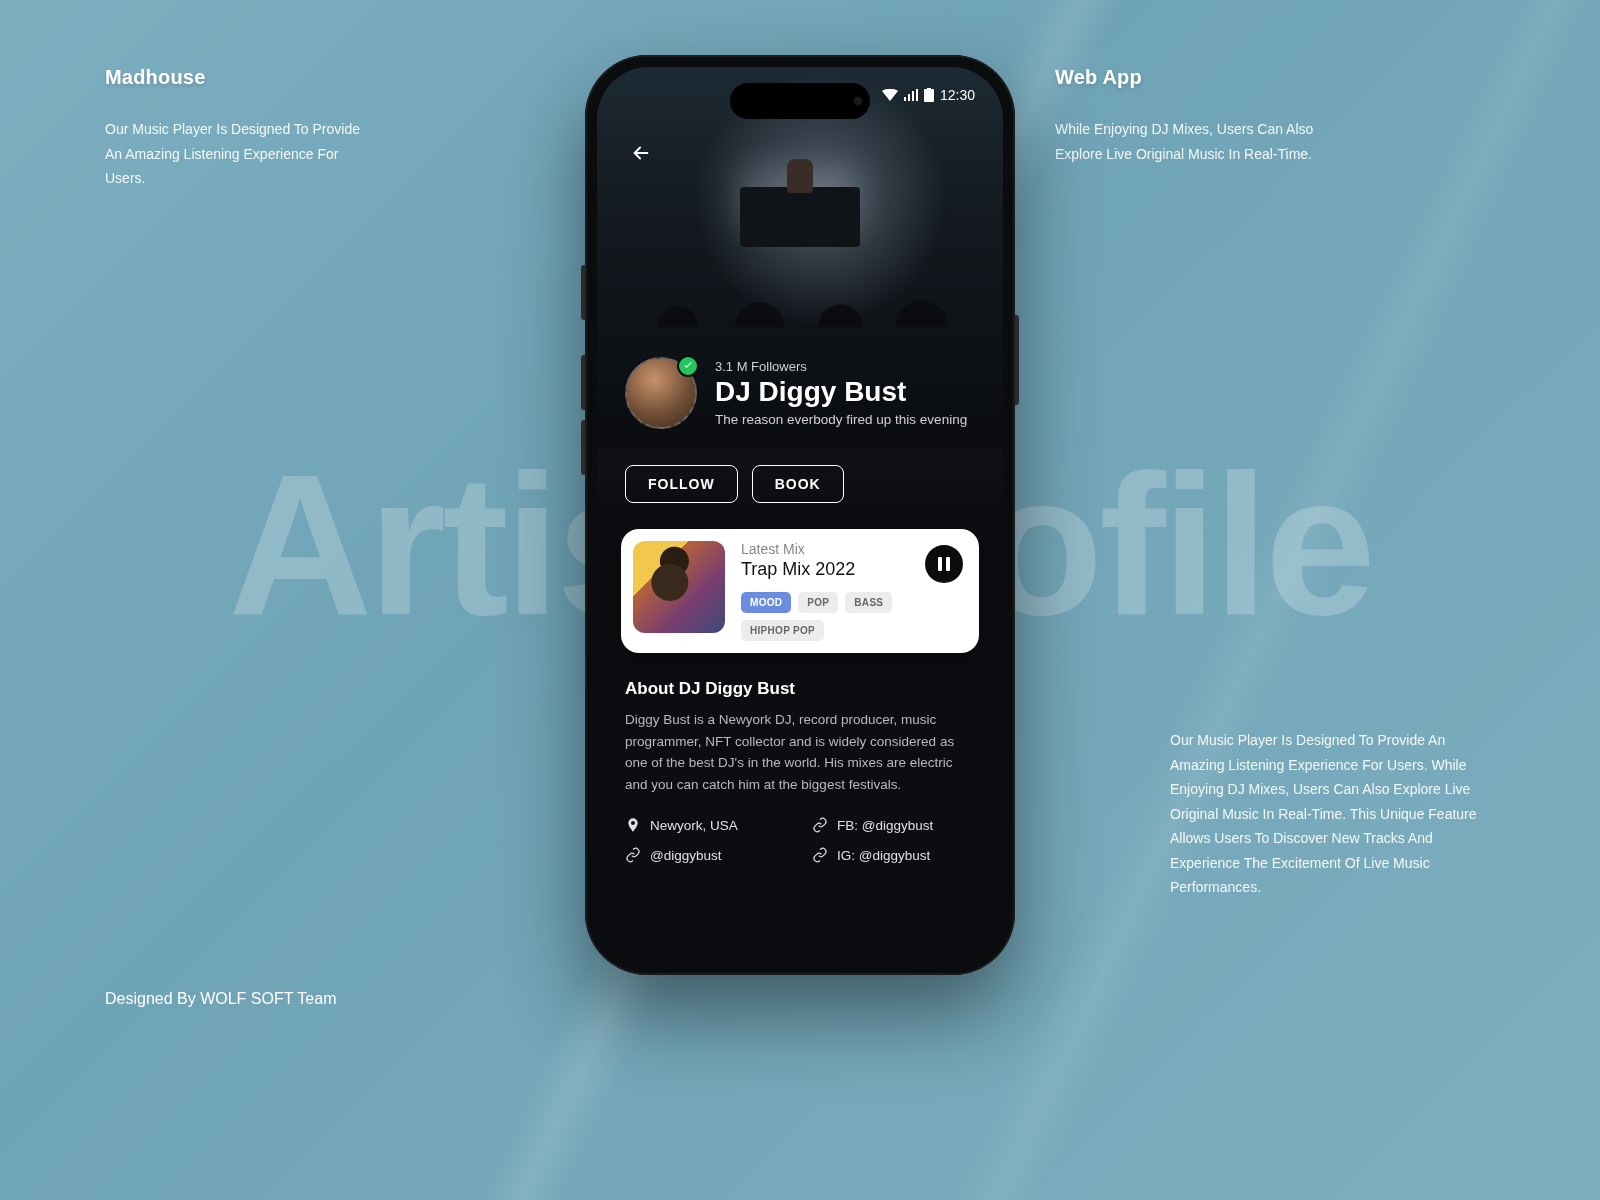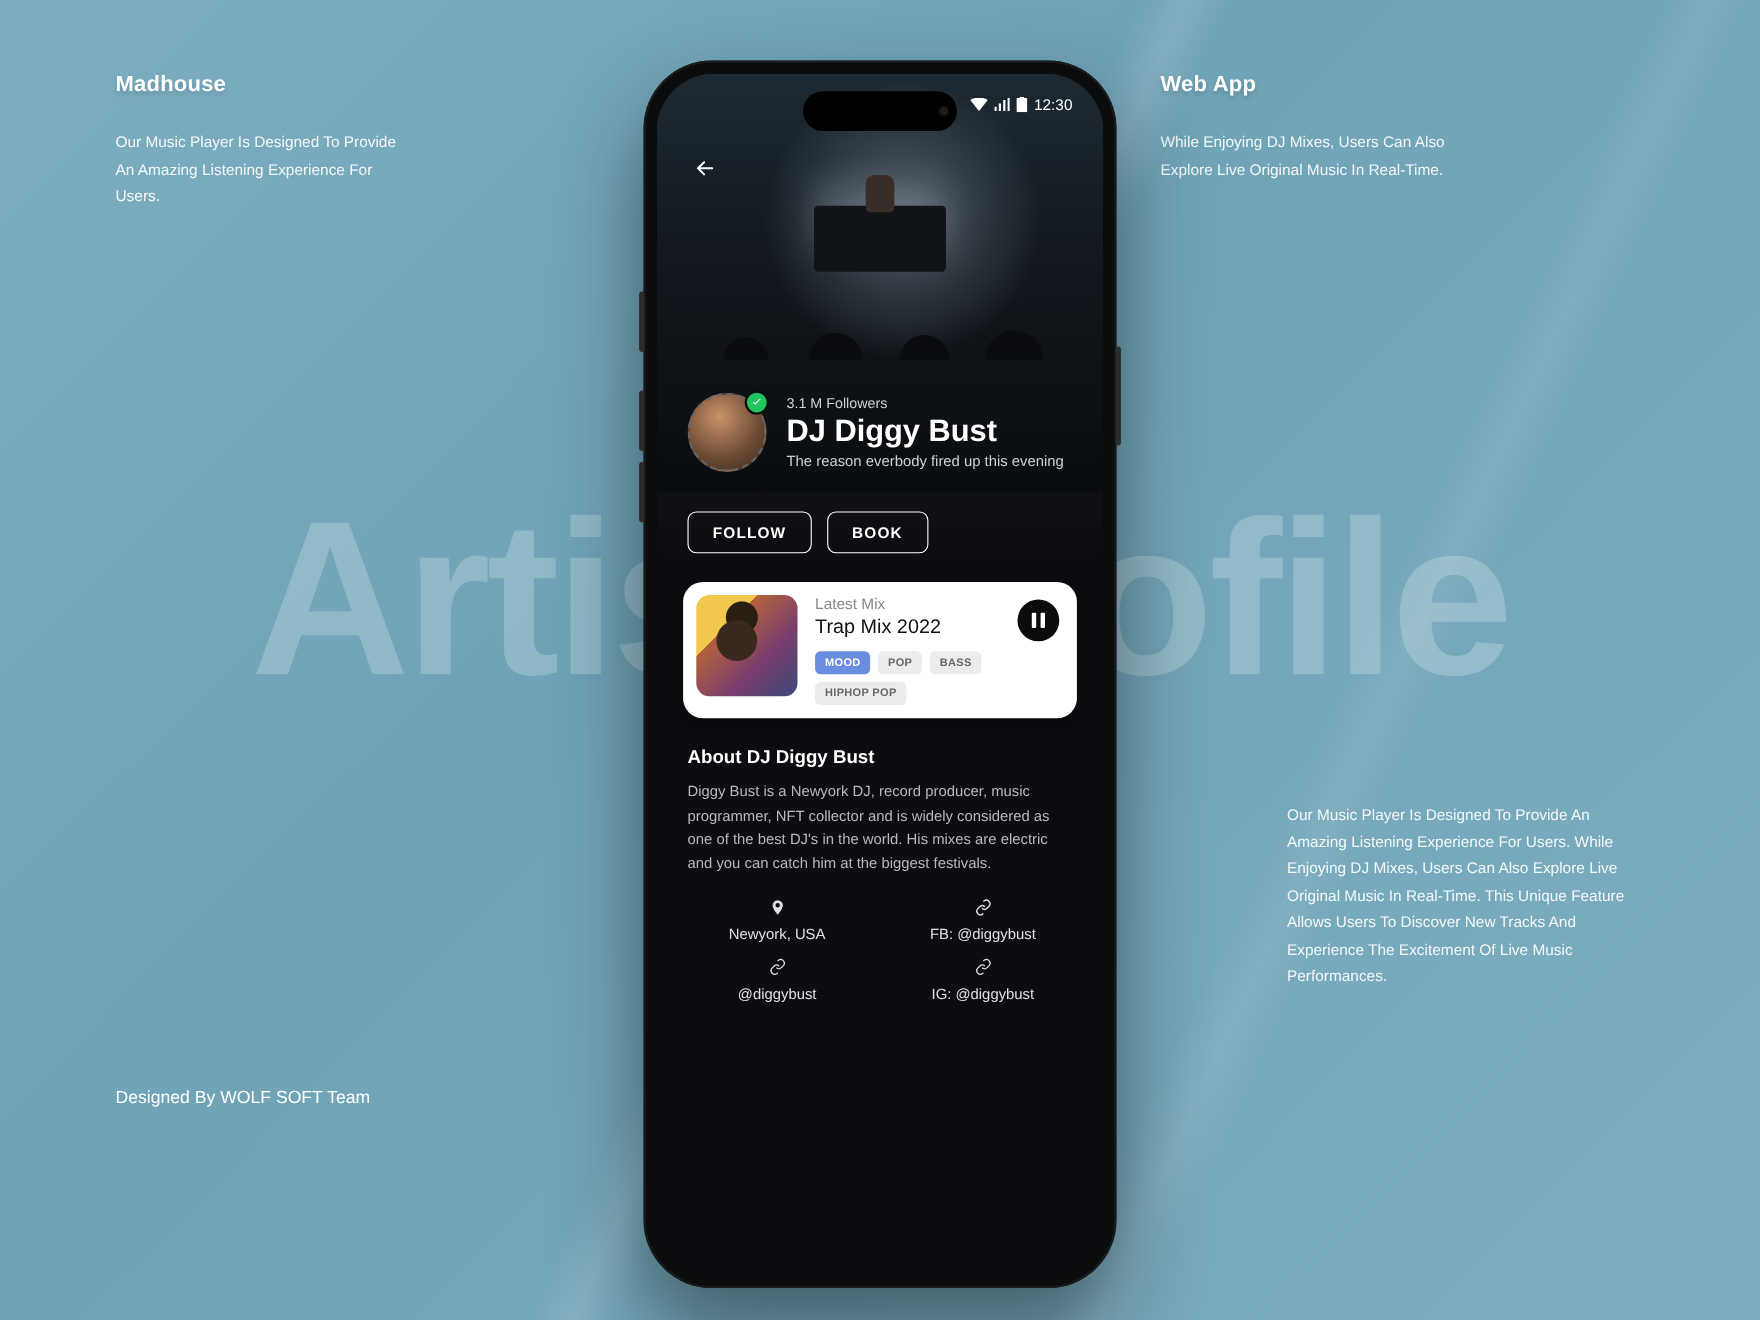--- a/index.html
+++ b/index.html
@@ -39,21 +39,21 @@
   .blurb-right-top { top: 66px; right: 285px; max-width:260px; text-align:left;}
   .blurb-right-bottom { top: 700px; right:110px; max-width:320px; }
   .blurb h2 { font-size:20px; font-weight:700; margin-bottom:14px; letter-spacing:0.2px; text-shadow:0 2px 4px rgba(0,0,0,0.15);}
   .blurb p { font-size:14px; line-height:1.75; color:rgba(255,255,255,0.92); font-weight:400;margin-top:28px;}
   .credit { position:absolute; left:105px; top:990px; color:#fff; font-size:16px; }
 
   
   .phone {
     position:absolute;
     top: 55px; left: 50%; transform: translateX(-50%);
-    width: 430px; height: 1116px;
+    width: 430px; height: 920px;
     border-radius: 62px;
     background:#0b0c0e;
     box-shadow: 0 40px 80px rgba(0,0,0,0.45), inset 0 0 0 2px #1a1b1d;
     padding: 12px;
   }
   .phone::before{ 
     content:""; position:absolute; left:-4px; top:210px; width:4px; height:55px; background:#2a2b2d; border-radius:3px 0 0 3px;
     box-shadow: 0 90px 0 #2a2b2d, 0 155px 0 #2a2b2d;
   }
   .phone::after{ 
@@ -174,21 +174,21 @@
   
   .about { padding: 26px 28px 8px; }
   .about h3 { color:#fff; font-size:17px; font-weight:700; margin-bottom:10px;}
   .about p { color:#b8b9bb; font-size:13.5px; line-height:1.6;}
 
   
   .links {
     padding: 14px 28px 30px;
     display:grid; grid-template-columns: 1fr 1fr; gap:14px 24px;
   }
-  .link-item { display:flex; align-items:center; gap:9px; color:#e0e0e2; font-size:13.5px;flex-direction:column;}
+  .link-item { display:flex; align-items:center; gap:9px; color:#e0e0e2; font-size:13.5px;}
   .link-item svg { width:16px; height:16px; stroke:#e0e0e2; fill:none; stroke-width:1.8;}
   .icon-pin svg { fill:#e0e0e2; stroke:none;}
 
 </style>
 </head>
 <body>
 
 <div class="bg-word">Artist Profile</div>
 
 <div class="blurb blurb-left">

